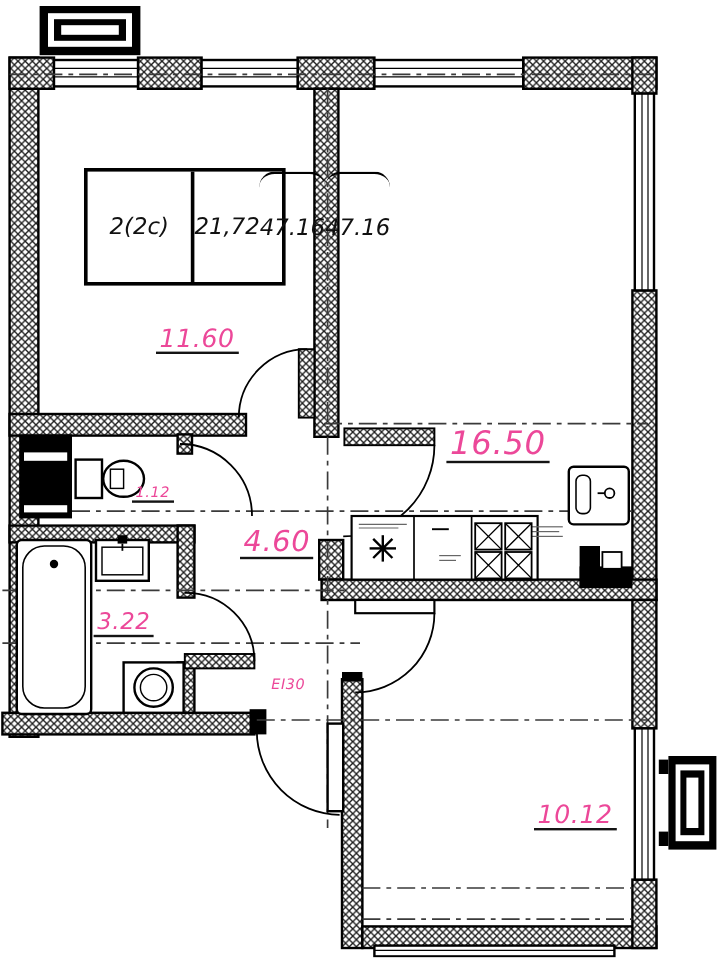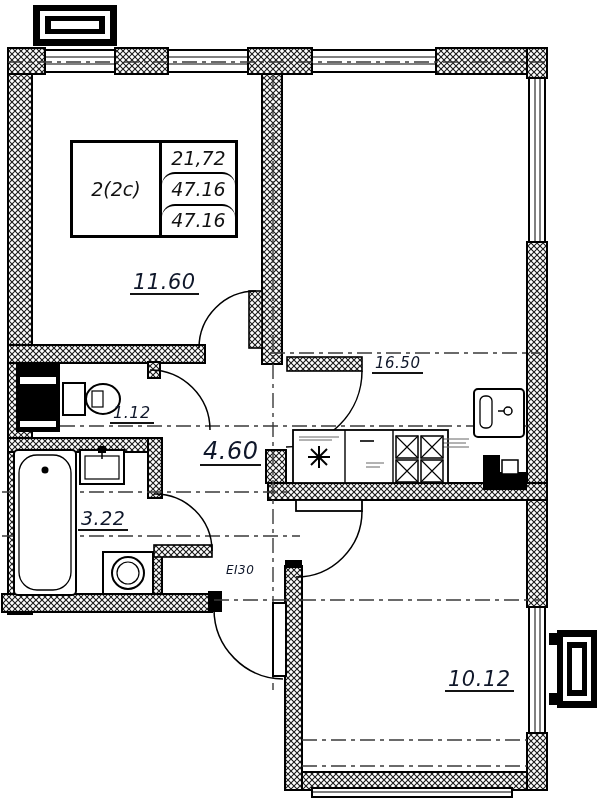--- a/index.html
+++ b/index.html
@@ -1,26 +1,26 @@
 <!DOCTYPE html>
 <html><head>
 <meta charset="utf-8">
 <style>
   html,body{margin:0;padding:0;background:#fff;}
   #plan{position:relative;width:600px;height:798px;background:#ffffff;overflow:hidden;
         font-family:"DejaVu Sans",sans-serif;}
   #plan svg{position:absolute;left:0;top:0;}
-  .lbl{position:absolute;font-style:italic;color:#0f172a;white-space:nowrap;letter-spacing:.5px;}
+  .lbl{position:absolute;font-style:italic;color:#ec4899;white-space:nowrap;letter-spacing:.5px;}
   .ul{border-bottom:2.5px solid #141414;padding:0 3px 0 3px;display:inline-block;line-height:1.05;}
   
   #stamp{position:absolute;left:70px;top:140px;width:168px;height:98px;border:3px solid #000;
          display:flex;background:#fff;box-sizing:border-box;}
   #stamp .cellL{flex:0 0 86px;border-right:3px solid #000;display:flex;align-items:center;
          justify-content:center;font-style:italic;font-size:19px;color:#111;text-align:right;}
-  #stamp .colR{flex:1;display:flex;flex-direction:column;}
+  #stamp .colR{flex:1;display:flex;flex-direction:row;}
   #stamp .row{flex:1;display:flex;align-items:center;justify-content:center;
          font-style:italic;font-size:19px;color:#111;}
   #stamp .row + .row{border-top:2.5px solid #000;border-radius:13px;}
 </style>
 </head>
 <body>
 
 <div id="plan">
 
 <svg width="600" height="798" viewBox="0 0 600 798">
@@ -223,24 +223,24 @@
   <div class="colR">
     <div class="row">21,72</div>
     <div class="row">47.16</div>
     <div class="row">47.16</div>
   </div>
 </div>
 
 <div class="lbl" style="left:130px;top:270px;font-size:21px">
   <span class="ul">11.60</span>
 </div>
-<div class="lbl" style="left:372px;top:354px;font-size:15px">
+<div class="lbl" style="left:372px;top:354px;font-size:27px">
   <span class="ul">16.50</span>
 </div>
-<div class="lbl" style="left:110px;top:403px;font-size:16px">
+<div class="lbl" style="left:110px;top:403px;font-size:12px">
   <span class="ul">1.12</span>
 </div>
 <div class="lbl" style="left:200px;top:437px;font-size:24px">
   <span class="ul">4.60</span>
 </div>
 <div class="lbl" style="left:78px;top:507px;font-size:19px">
   <span class="ul">3.22</span>
 </div>
 <div class="lbl" style="left:226px;top:563px;font-size:12px">
   <span>EI30</span>

